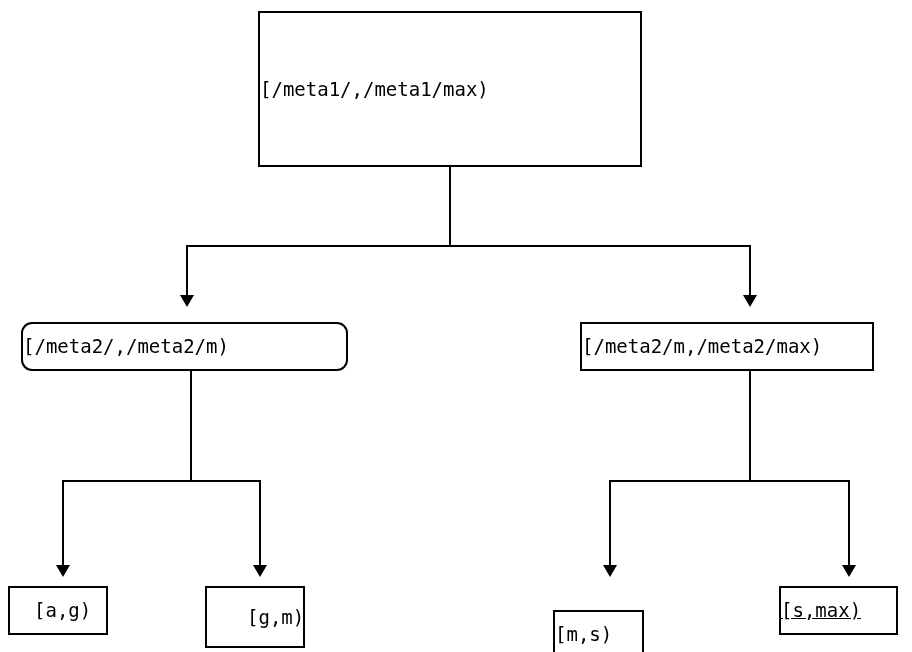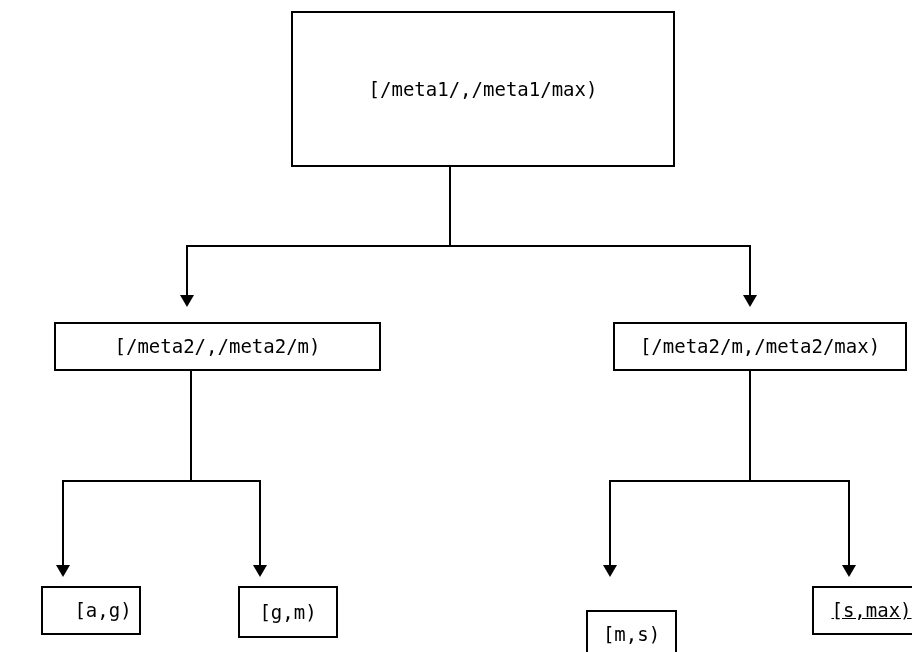--- a/index.html
+++ b/index.html
@@ -19,38 +19,37 @@
     overflow: hidden;
   }
   
   .node {
     position: absolute;
     box-sizing: border-box;
     background: #ffffff;
     border: 2px solid #000000;
     display: flex;
     align-items: center;
-    justify-content: center;
+    justify-content: flex-start;
     text-align: center;
-    margin-left: 33px;
   }
   .node .node-label {
     font-family: "DejaVu Sans Mono", "Liberation Mono", monospace;
     font-size: 19px;
     line-height: 1.1;
     color: #000000;
     letter-spacing: 0px;
     white-space: pre;
   }
   .node.root { left: 258px; top: 11px; width: 384px; height: 156px; }
-  .node.mid-left  { left: 21px;  top: 322px; width: 327px; height: 49px; }
+  .node.mid-left  { left: 21px;  top: 322px; width: 327px; height: 49px; border-radius: 11px; }
   .node.mid-right { left: 580px; top: 322px; width: 294px; height: 49px; }
 
   .node.leaf-1 { left: 8px;   top: 586px; width: 100px; height: 49px; padding-left: 24px; }
-  .node.leaf-2 { left: 205px; top: 586px; width: 100px; height: 52px; }
+  .node.leaf-2 { left: 205px; top: 586px; width: 100px; height: 62px; padding-left: 40px; }
   .node.leaf-3 { left: 553px; top: 610px; width: 91px; height: 49px; }
   .node.leaf-4 { left: 779px; top: 586px; width: 119px; height: 49px; text-decoration: underline; }
 
   
   .vline {
     position: absolute;
     width: 2px;
     background: #000000;
   }
   .hline {

